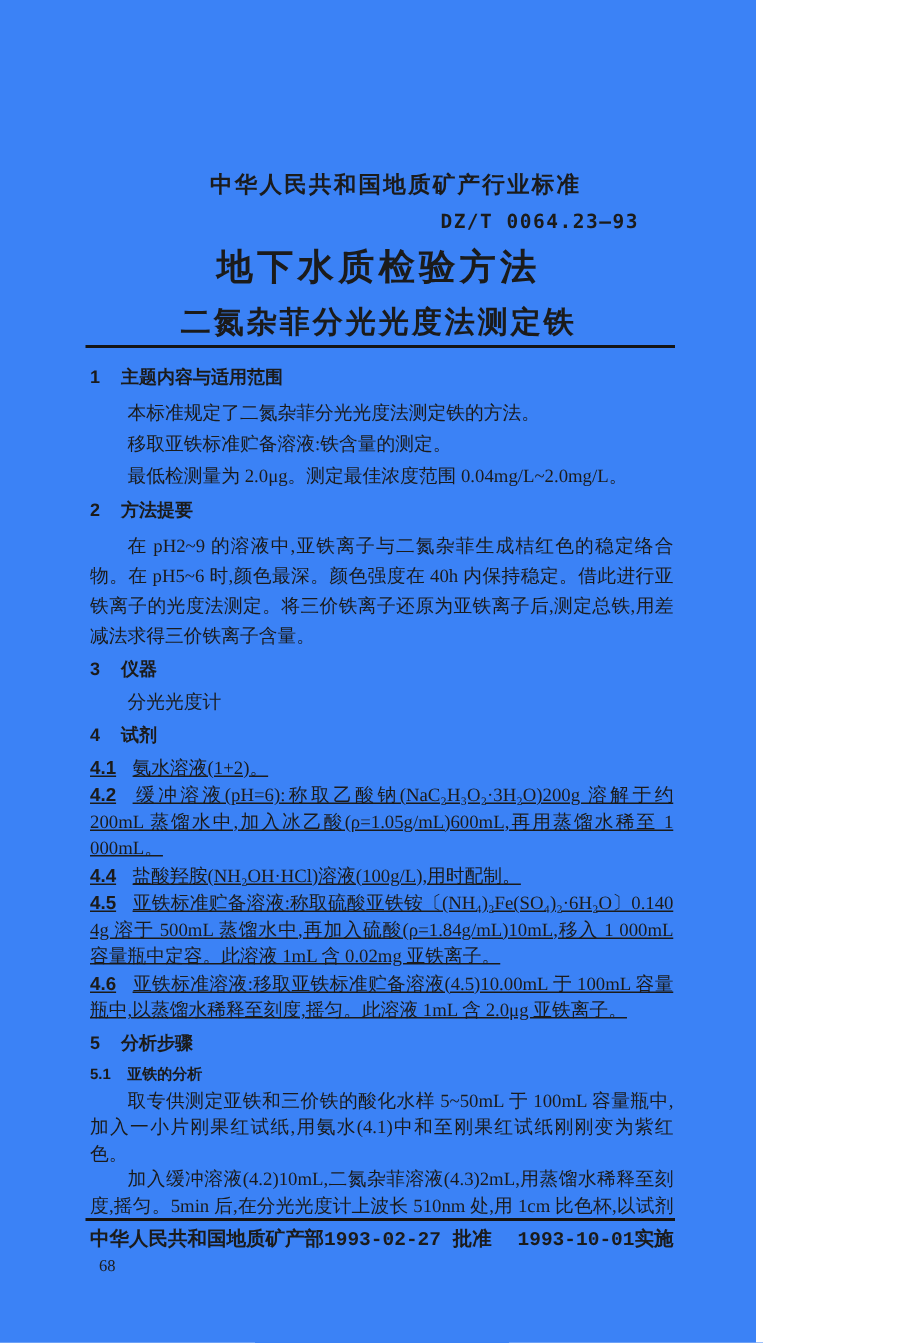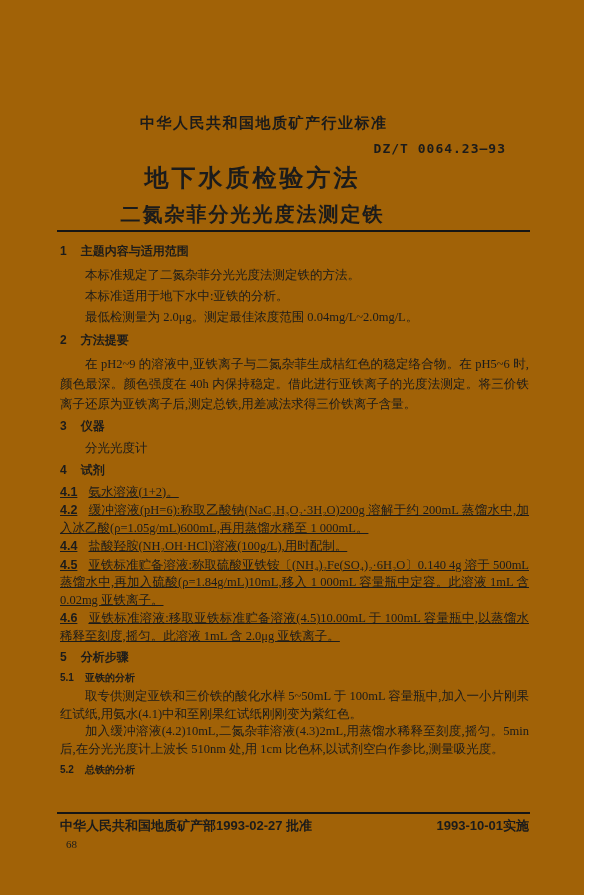--- a/index.html
+++ b/index.html
@@ -3,22 +3,22 @@
 <meta charset="utf-8">
 <style>
   * { margin:0; padding:0; box-sizing:border-box; }
   body {
     width:600px; height:895px;
     background:#ffffff;
     font-family:"Liberation Serif", serif;
     color:#1b1b1b;
   }
   .page {
-    position:relative; width:584px; height:895px;
-    background:#a16207; overflow:hidden;
+    position:relative; width:504px; height:895px;
+    background:#3b82f6; overflow:hidden;
   }
   
   .org {
     position:absolute; left:140px; top:114px;
     font-family:"Liberation Sans", sans-serif; font-weight:700;
     font-size:15px; letter-spacing:1.5px;
   }
   .std-no {
     position:absolute; right:78px; top:141px;
     font-family:"DejaVu Sans Mono", monospace; font-weight:700;
@@ -59,21 +59,21 @@
   .sub-h {
     font-family:"Liberation Sans", sans-serif; font-weight:700;
     font-size:10px; margin-top:5px; margin-bottom:3px; text-align:left;
   }
   .sub-no { display:inline-block; margin-right:11px; }
   
   .footer-rule { position:absolute; left:57px; right:54px; top:812px; }
   .footer-row {
     position:absolute; left:60px; right:55px; top:817px;
     display:flex; justify-content:space-between; align-items:baseline;
-    font-family:Liberation Sans, sans-serif; font-weight:700;
+    font-family:Liberation Mono, monospace; font-weight:700;
     font-size:13px;
   }
   .pageno {
     position:absolute; left:66px; top:838px;
     font-size:11px;
   }
 </style>
 </head>
 <body>
 
@@ -89,21 +89,21 @@
 
   <hr class="rule top-rule">
 
   <div class="content">
 
     <div>
       <div class="sec-h">
         <span class="sec-no">1</span><span>主题内容与适用范围</span>
       </div>
       <p class="body s1p indent">本标准规定了二氮杂菲分光光度法测定铁的方法。</p>
-      <p class="body s1p indent">本标准适用于地下水中:亚铁的分析。</p>
+      <p class="body s1p indent">移取亚铁标准贮备溶液:铁含量的测定。</p>
       <p class="body s1p indent">最低检测量为 2.0μg。测定最佳浓度范围 0.04mg/L~2.0mg/L。</p>
     </div>
 
     <div>
       <div class="sec-h">
         <span class="sec-no">2</span><span>方法提要</span>
       </div>
       <p class="body s2p indent">在 pH2~9 的溶液中,亚铁离子与二氮杂菲生成桔红色的稳定络合物。在 pH5~6 时,颜色最深。颜色强度在 40h 内保持稳定。借此进行亚铁离子的光度法测定。将三价铁离子还原为亚铁离子后,测定总铁,用差减法求得三价铁离子含量。</p>
     </div>
 

